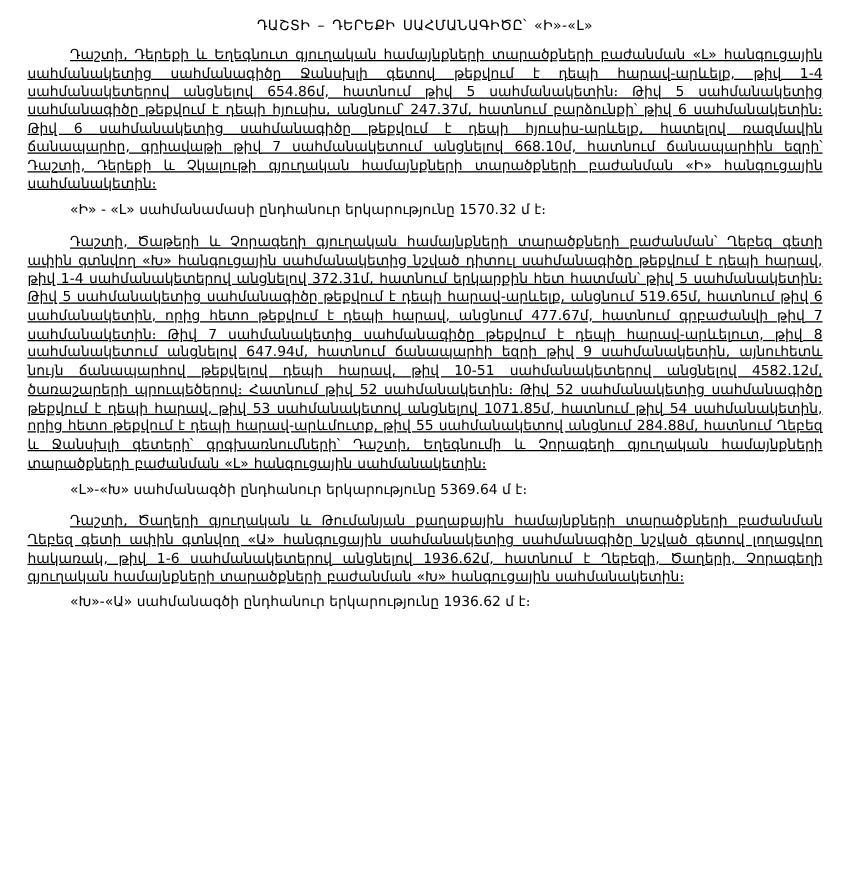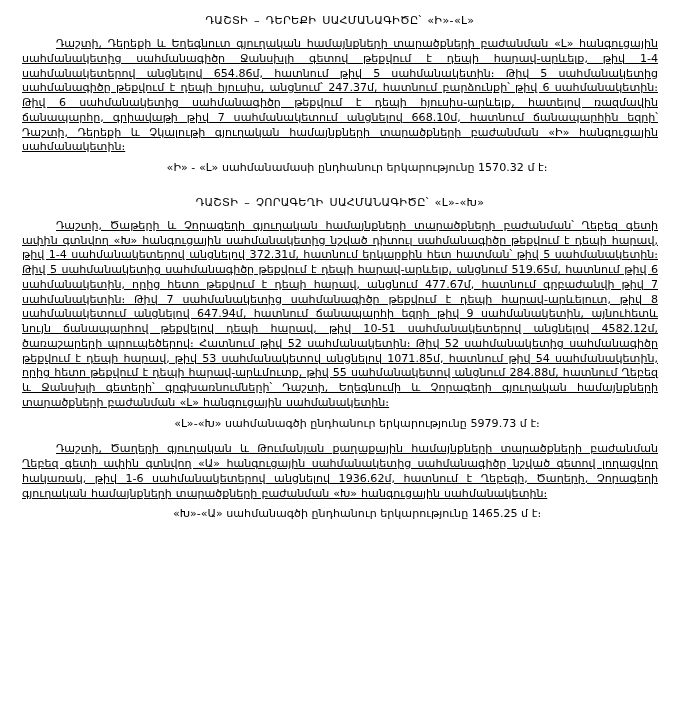--- a/index.html
+++ b/index.html
@@ -43,44 +43,43 @@
     line-height: 1.33;
     text-align: justify;
     text-indent: 34px;
     word-spacing: 0.5px;
     text-decoration: underline;
   }
   p.quote {
     margin: 6px 0 0 0;
     font-size: 11.1px;
     line-height: 1.33;
-    text-align: center;
+    text-align: left;
     text-indent: 34px;
   }
   .spacer-md { height: 11px; }
 </style>
 </head>
 <body>
 
 <div class="page">
 
   <div>
     <div class="heading">ԴԱՇՏԻ – ԴԵՐԵՔԻ   ՍԱՀՄԱՆԱԳԻԾԸ՝ «Ի»-«Լ»</div>
     <p class="body">Դաշտի, Դերեքի և Եղեգնուտ գյուղական համայնքների տարածքների բաժանման «Լ» հանգուցային սահմանակետից սահմանագիծը Ջանսխլի գետով թեքվում է դեպի հարավ-արևելք, թիվ 1-4 սահմանակետերով անցնելով 654.86մ, հատնում թիվ 5 սահմանակետին։ Թիվ 5 սահմանակետից սահմանագիծը թեքվում է դեպի հյուսիս, անցնում՝ 247.37մ, հատնում բարձունքի՝ թիվ 6 սահմանակետին։ Թիվ 6 սահմանակետից սահմանագիծը թեքվում է դեպի հյուսիս-արևելք, հատելով ռազմավին ճանապարհը, գրիավաթի թիվ 7 սահմանակետում անցնելով 668.10մ, հատնում ճանապարհին եզրի՝ Դաշտի, Դերեքի և Չկալութի գյուղական համայնքների տարածքների բաժանման «Ի» հանգուցային սահմանակետին։</p>
     <p class="quote">«Ի» - «Լ» սահմանամասի ընդհանուր երկարությունը 1570.32 մ է։</p>
   </div>
 
   <div class="spacer-md"></div>
 
   <div>
-    <div class="heading-2">ԴԱՇՏԻ – ՉՈՐԱԳԵՂԻ ՍԱՀՄԱՆԱԳԻԾԸ՝ «Լ»-«Խ»</div>
     <p class="body">Դաշտի, Ծաթերի և Չորագեղի գյուղական համայնքների տարածքների բաժանման՝ Ղեբեզ գետի ափին գտնվող «Խ» հանգուցային սահմանակետից նշված դիտուլ սահմանագիծը թեքվում է դեպի հարավ, թիվ 1-4 սահմանակետերով անցնելով 372.31մ, հատնում երկարքին հետ հատման՝ թիվ 5 սահմանակետին։ Թիվ 5 սահմանակետից սահմանագիծը թեքվում է դեպի հարավ-արևելք, անցնում 519.65մ, հատնում թիվ 6 սահմանակետին, որից հետո թեքվում է դեպի հարավ, անցնում 477.67մ, հատնում գրբաժանվի թիվ 7 սահմանակետին։ Թիվ 7 սահմանակետից սահմանագիծը թեքվում է դեպի հարավ-արևելուտ, թիվ 8 սահմանակետում անցնելով 647.94մ, հատնում ճանապարհի եզրի թիվ 9 սահմանակետին, այնուհետև նույն ճանապարհով թեքվելով դեպի հարավ, թիվ 10-51 սահմանակետերով անցնելով 4582.12մ, ծառաշարերի պրուպեծերով։ Հատնում թիվ 52 սահմանակետին։ Թիվ 52 սահմանակետից սահմանագիծը թեքվում է դեպի հարավ, թիվ 53 սահմանակետով անցնելով 1071.85մ, հատնում թիվ 54 սահմանակետին, որից հետո թեքվում է դեպի հարավ-արևմուտք, թիվ 55 սահմանակետով անցնում 284.88մ, հատնում Ղեբեզ և Ջանսխլի գետերի՝ գրգխառնումների՝ Դաշտի, Եղեգնումի և Չորագեղի գյուղական համայնքների տարածքների բաժանման «Լ» հանգուցային սահմանակետին։</p>
-    <p class="quote">«Լ»-«Խ» սահմանագծի ընդհանուր երկարությունը 5979.73 մ է։</p>
+    <p class="quote">«Լ»-«Խ» սահմանագծի ընդհանուր երկարությունը 5369.64 մ է։</p>
   </div>
 
   <div class="spacer-md"></div>
 
   <div>
     <p class="body">Դաշտի, Ծաղերի գյուղական և Թումանյան քաղաքային համայնքների տարածքների բաժանման Ղեբեզ գետի ափին գտնվող «Ա» հանգուցային սահմանակետից սահմանագիծը նշված գետով լողացվող հակառակ, թիվ 1-6 սահմանակետերով անցնելով 1936.62մ, հատնում է Ղեբեզի, Ծաղերի, Չորագեղի գյուղական համայնքների տարածքների բաժանման «Խ» հանգուցային սահմանակետին։</p>
-    <p class="quote">«Խ»-«Ա» սահմանագծի ընդհանուր երկարությունը 1465.25 մ է։</p>
+    <p class="quote">«Խ»-«Ա» սահմանագծի ընդհանուր երկարությունը 1936.62 մ է։</p>
   </div>
 
 </div>
 
 </body></html>

